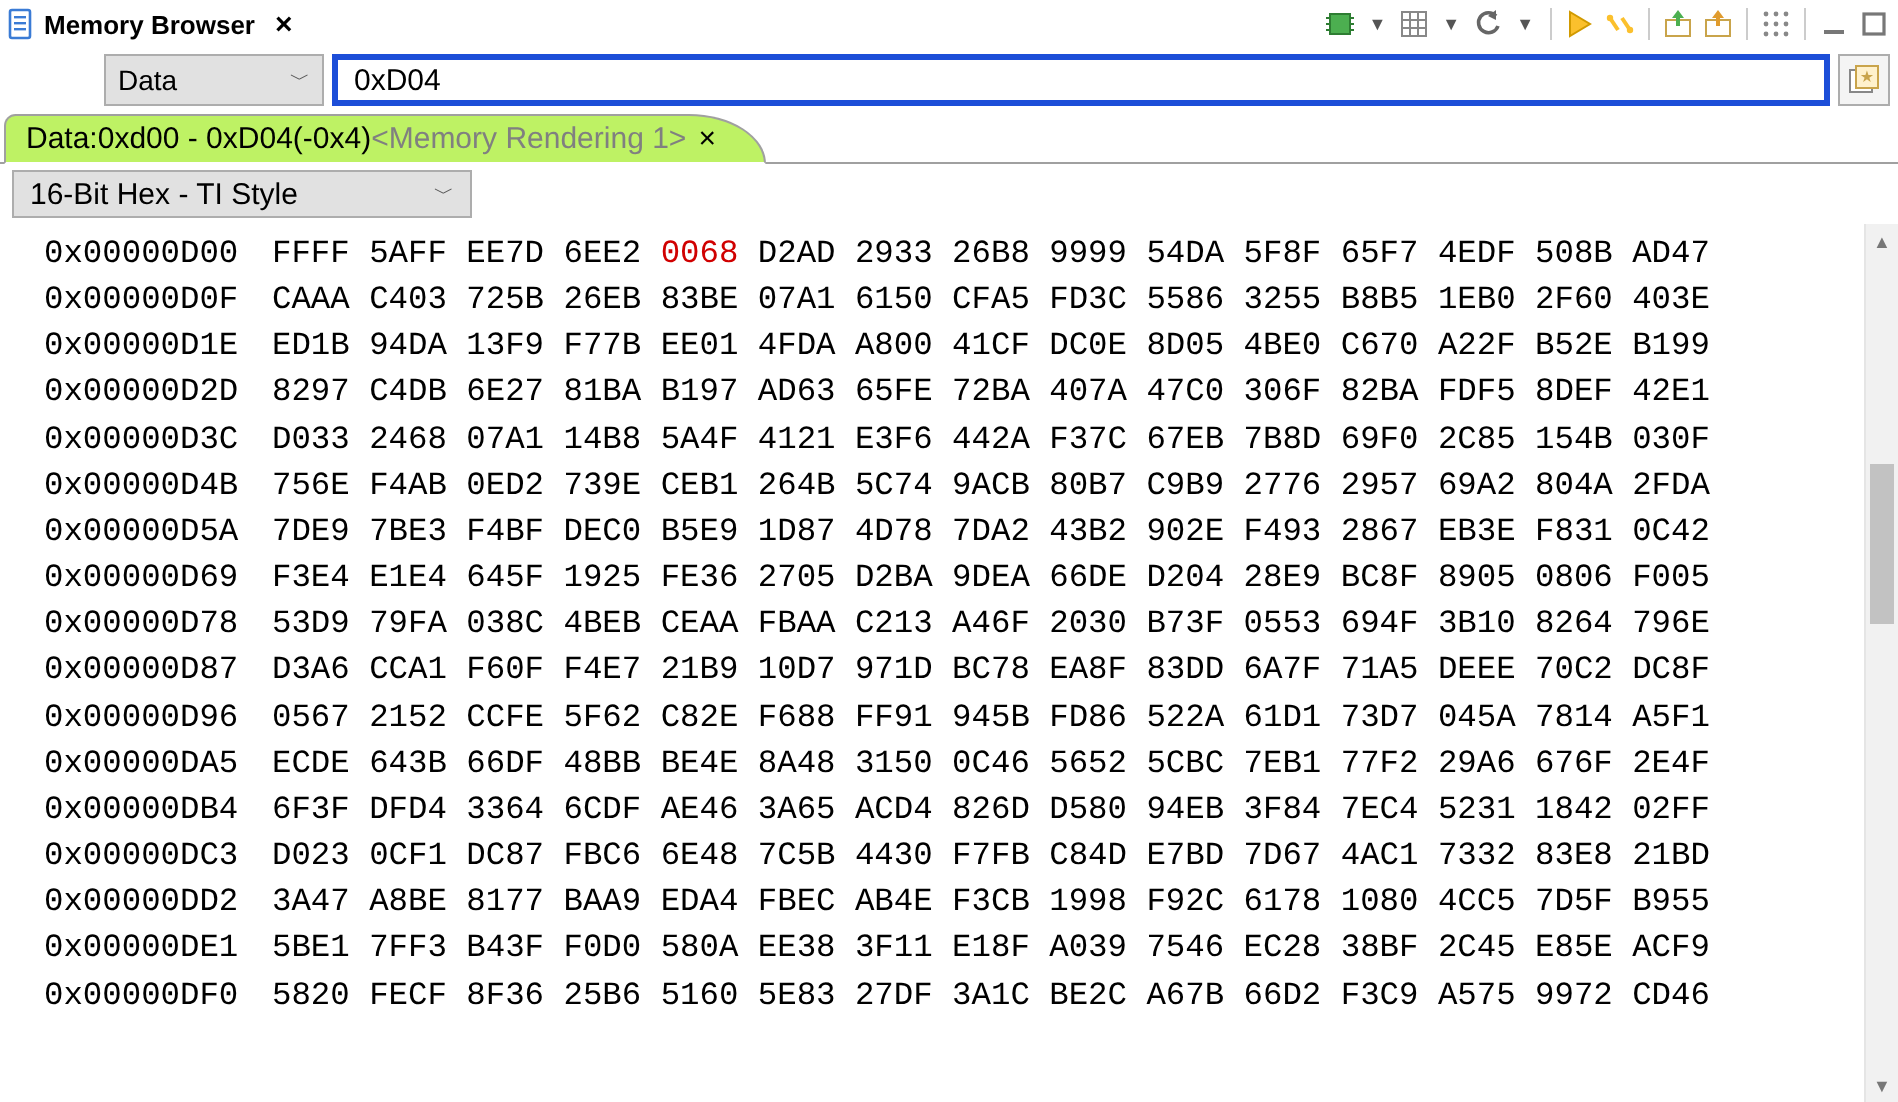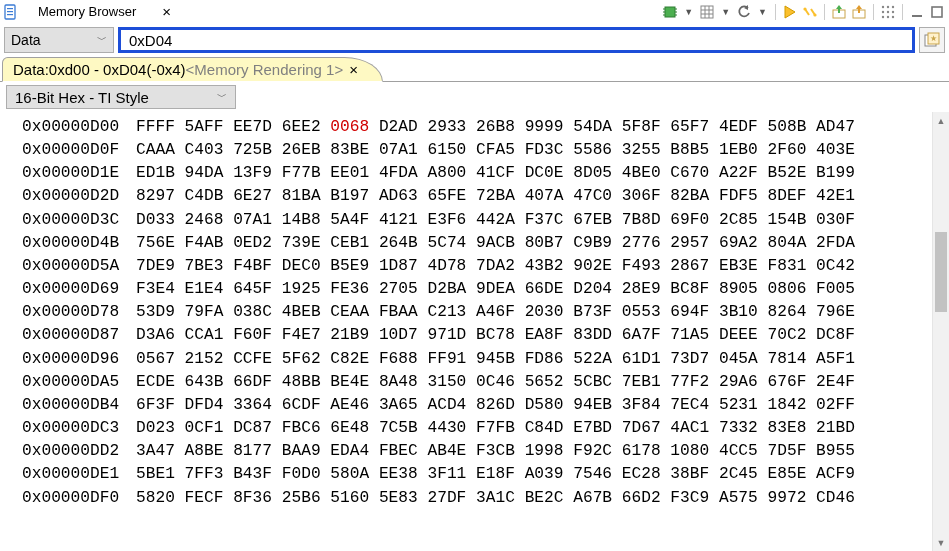--- a/index.html
+++ b/index.html
@@ -18,22 +18,23 @@
   
   .title-row {
     display: flex;
     align-items: center;
     height: 24px;
     padding-left: 4px;
     padding-right: 4px;
   }
   .title-row .left {
     display: flex;
-    align-items: flex-start;
-    gap: 20px;
+    align-items: flex-end;
+    gap: 4px;
+    font-weight: bold;
   }
   .title-row .spacer { flex: 1; }
   .title-row .title-text {
     font-size: 13px;
   }
   .title-row .close-tab {
     padding: 0 6px;
     font-size: 15px;
     line-height: 1;
     cursor: pointer;
@@ -65,20 +66,21 @@
     padding:0 2px;
   }
   
   
   .addr-row {
     display:flex;
     align-items:center;
     height:32px;
     padding:2px 4px;
     gap:4px;
+    margin-left:48px;
   }
   .region-select {
     display:flex;
     align-items:center;
     justify-content:space-between;
     border:1px solid #adadad;
     background:#e1e1e1;
     height:26px;
     width:110px;
     padding:0 6px;
@@ -119,21 +121,21 @@
     position:absolute;
     left:0;right:0;bottom:0;
     height:1px;
     background:#a0a0a0;
   }
   .data-tab {
     position:absolute;
     left:2px;
     bottom:0;
     height:25px;
-    background:#fef9c3;
+    background:#bef264;
     border:1px solid #a0a0a0;
     border-bottom:1px solid #fff;
     border-radius: 6px 40px 0 0 / 6px 26px 0 0;
     display:flex;
     align-items:center;
     font-size:15px;
     padding:0 24px 0 10px;
     z-index:2;
   }
   .data-tab .gray { color:#808080; }

